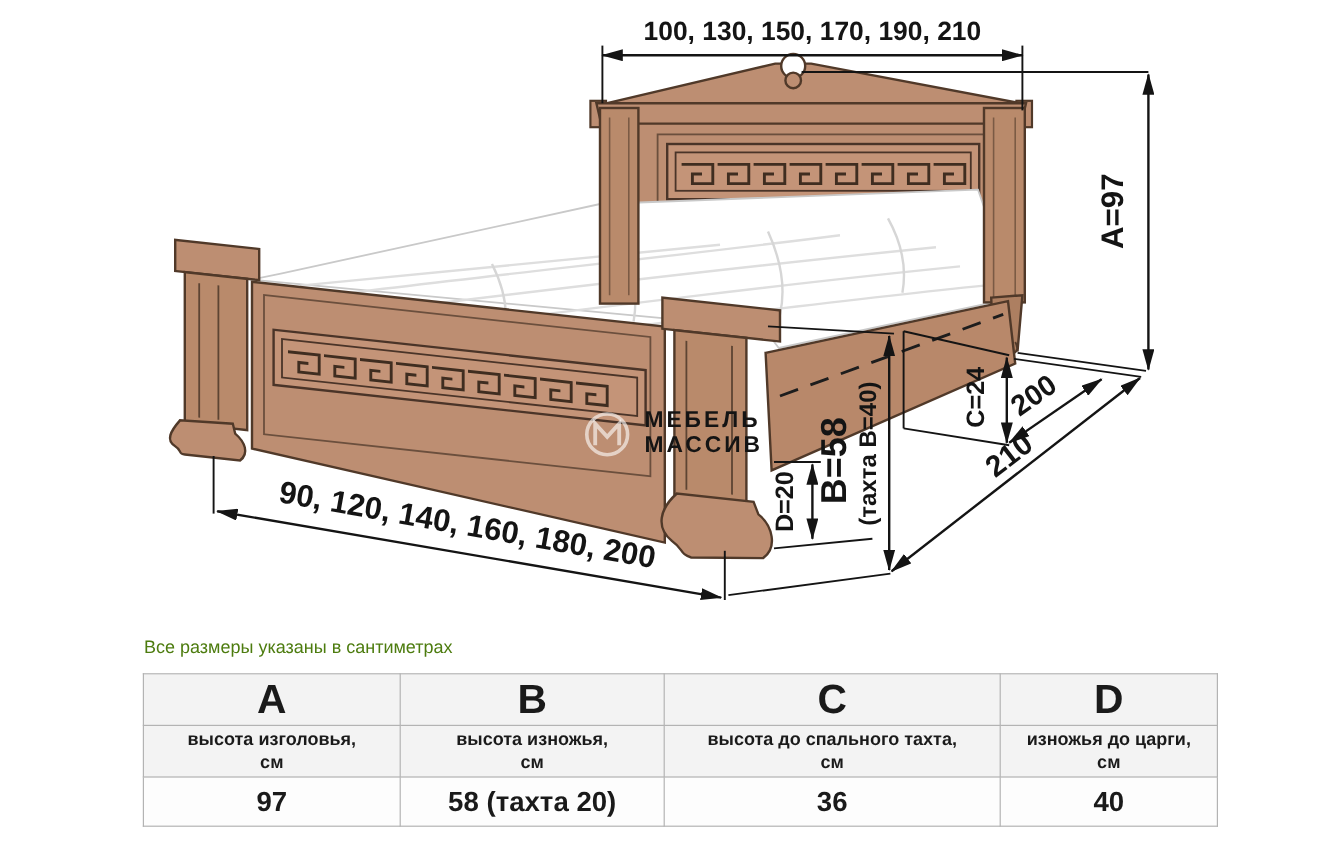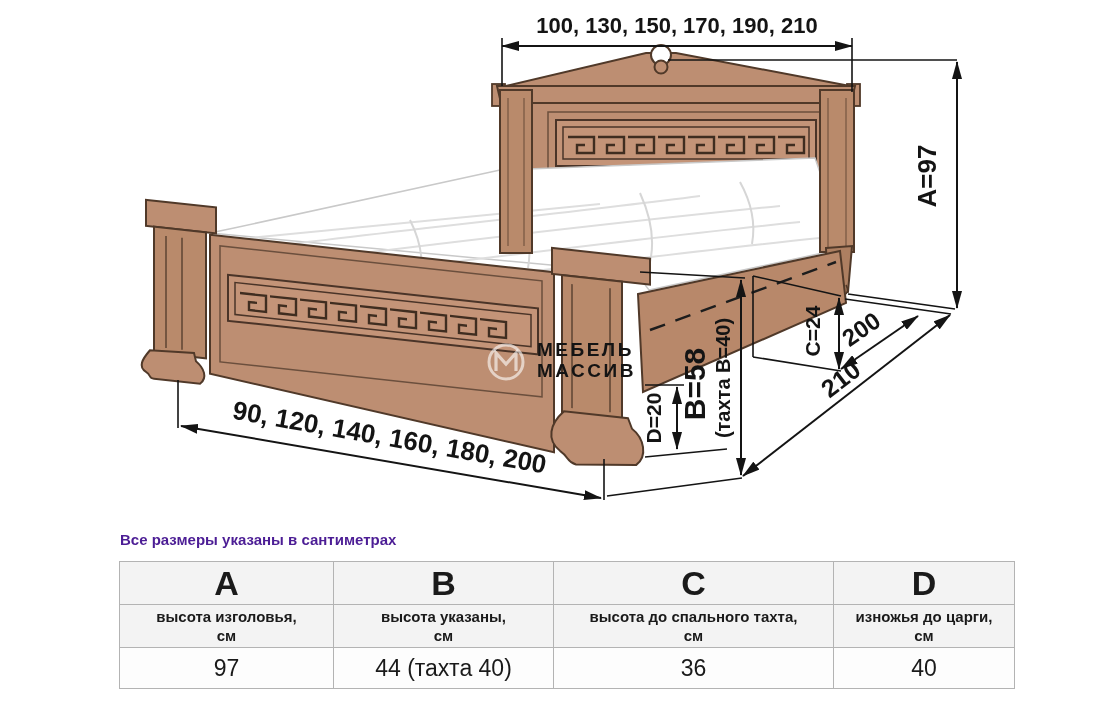--- a/index.html
+++ b/index.html
@@ -1,25 +1,25 @@
 <!DOCTYPE html>
 <html><head>
 <meta charset="utf-8">
 <style>
   html,body{margin:0;padding:0;background:#fff;}
   body{width:1120px;height:717px;position:relative;overflow:hidden;
        font-family:"Liberation Sans","DejaVu Sans",sans-serif;}
   #stage{position:absolute;inset:0;}
   svg text{font-family:"Liberation Sans","DejaVu Sans",sans-serif;font-weight:bold;fill:#141414;}
-  .note{position:absolute;left:120px;top:531px;font-size:15px;font-weight:bold;color:#4c1d95;}
+  .note{position:absolute;left:120px;top:531px;font-size:15px;font-weight:normal;color:#4d7c0f;}
   table.dims{position:absolute;left:119px;top:561px;border-collapse:collapse;table-layout:fixed;}
   table.dims td{border:1px solid #b3b3b3;text-align:center;vertical-align:middle;color:#1a1a1a;padding:0;}
   tr.letters td{height:42px;font-size:34px;font-weight:bold;background:#f3f3f3;}
   tr.descs td{height:42px;font-size:15px;font-weight:bold;background:#f3f3f3;line-height:1.3;margin-top:40px;}
-  tr.values td{height:40px;font-size:23px;font-weight:normal;background:#fdfdfd;}
+  tr.values td{height:40px;font-size:23px;font-weight:bold;background:#fdfdfd;}
 </style>
 </head>
 <body>
 
 <div id="stage">
 
 <svg width="1120" height="530" viewBox="0 0 1120 530">
   <defs>
     <marker id="arr" markerUnits="userSpaceOnUse" markerWidth="18" markerHeight="10" refX="17" refY="5" orient="auto-start-reverse">
       <path d="M0,0 L18,5 L0,10 Z" fill="#141414"></path>
@@ -189,34 +189,34 @@
     <td>B</td>
     <td>C</td>
     <td>D</td>
   </tr>
   <tr class="descs">
     <td>
       <div>высота изголовья,</div>
       <div>см</div>
     </td>
     <td>
-      <div>высота указаны,</div>
+      <div>высота изножья,</div>
       <div>см</div>
     </td>
     <td>
       <div>высота до спального тахта,</div>
       <div>см</div>
     </td>
     <td>
       <div>изножья до царги,</div>
       <div>см</div>
     </td>
   </tr>
   <tr class="values">
     <td>97</td>
-    <td>44 (тахта 40)</td>
+    <td>58 (тахта 20)</td>
     <td>36</td>
     <td>40</td>
   </tr>
   </tbody>
 </table>
 
 </div>
 
 </body></html>

